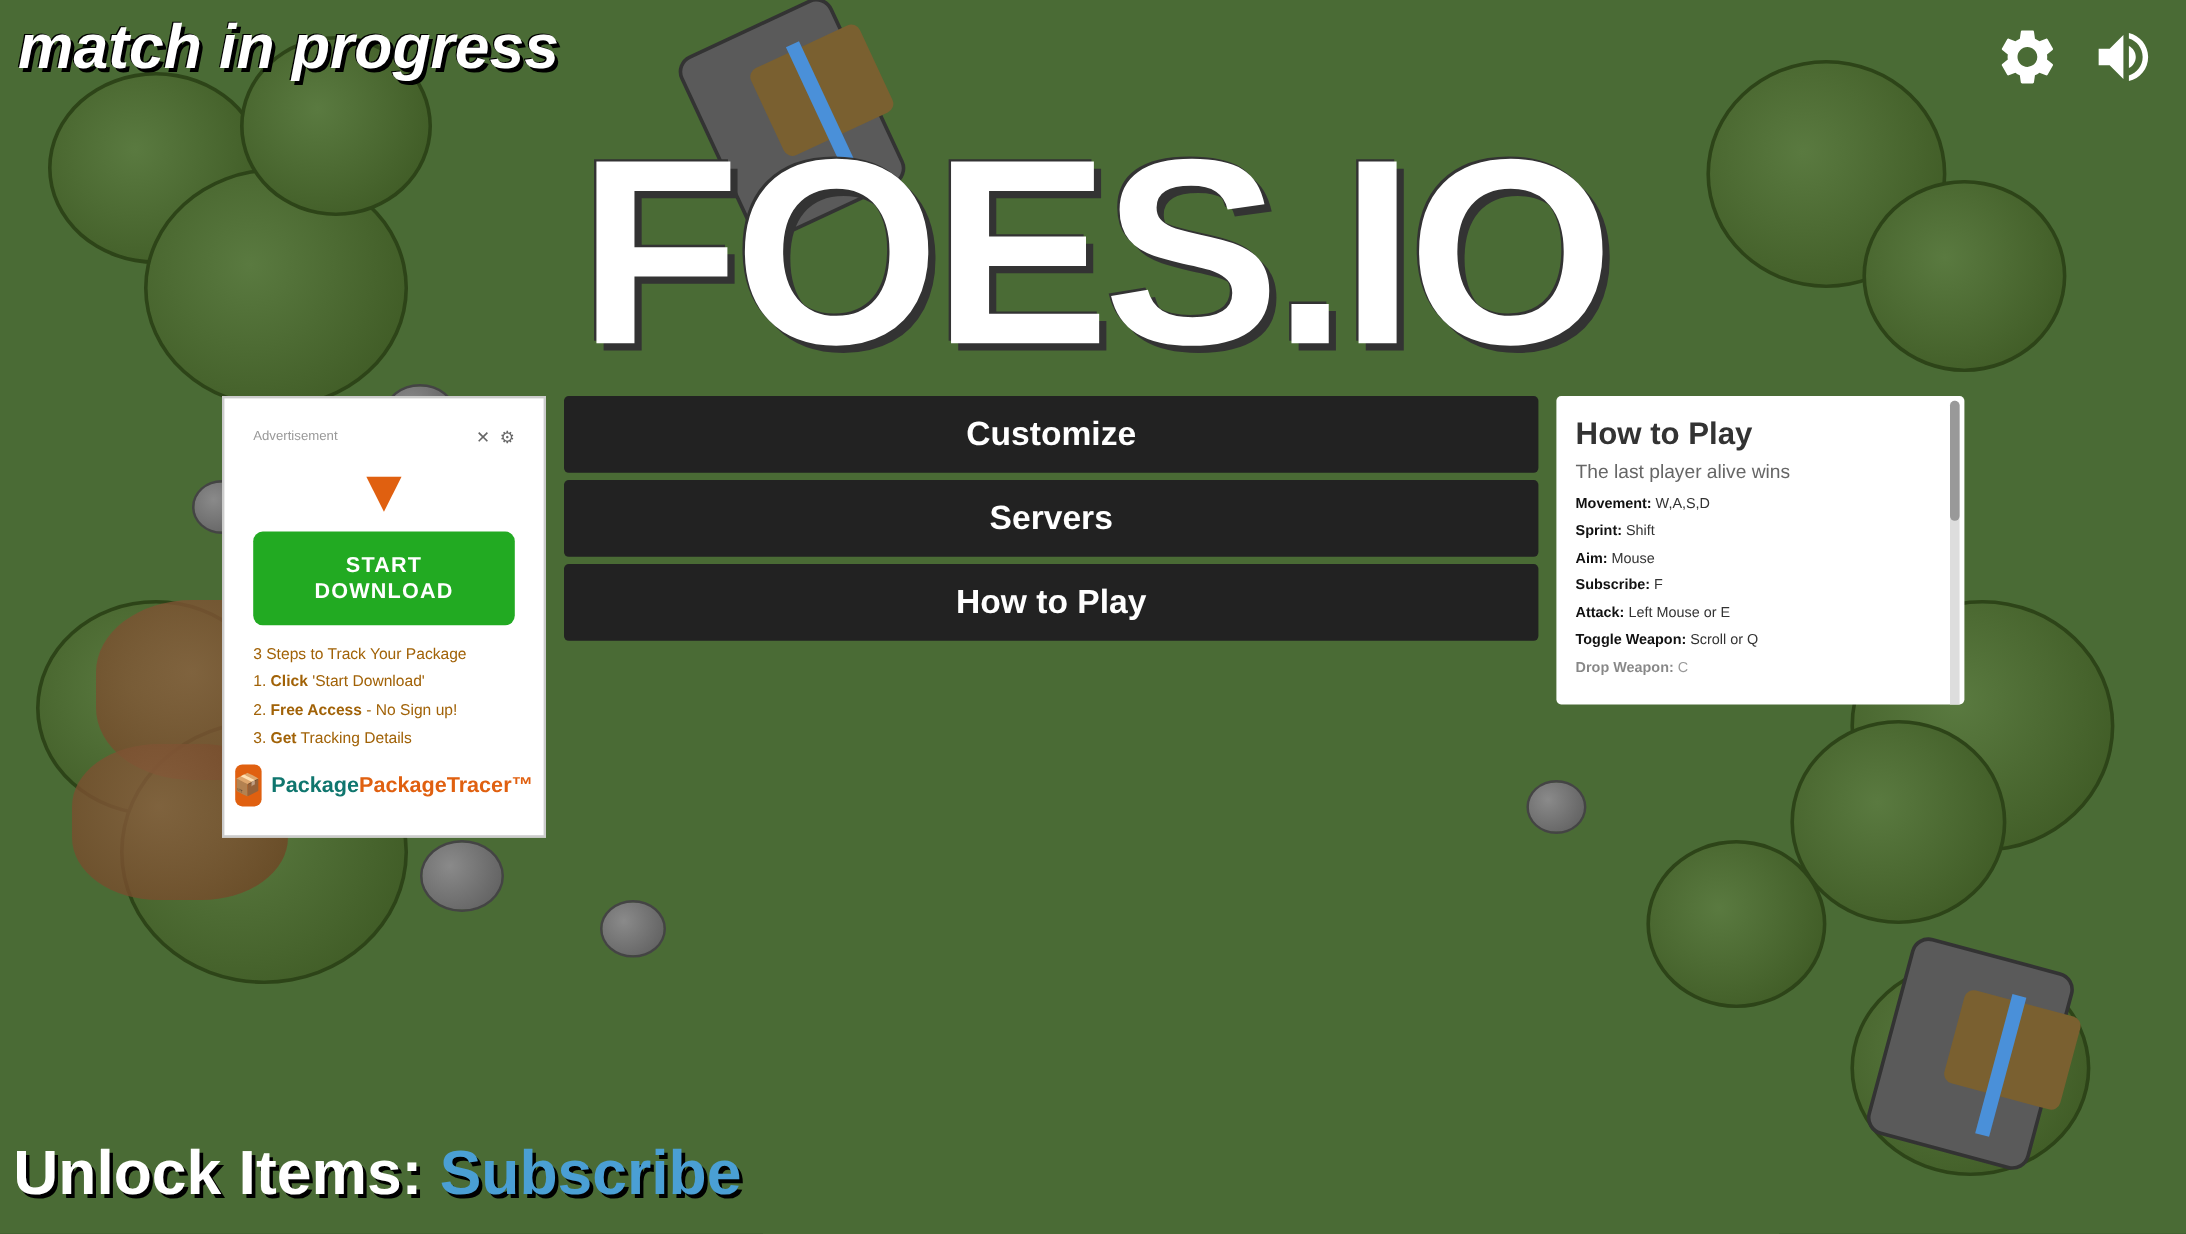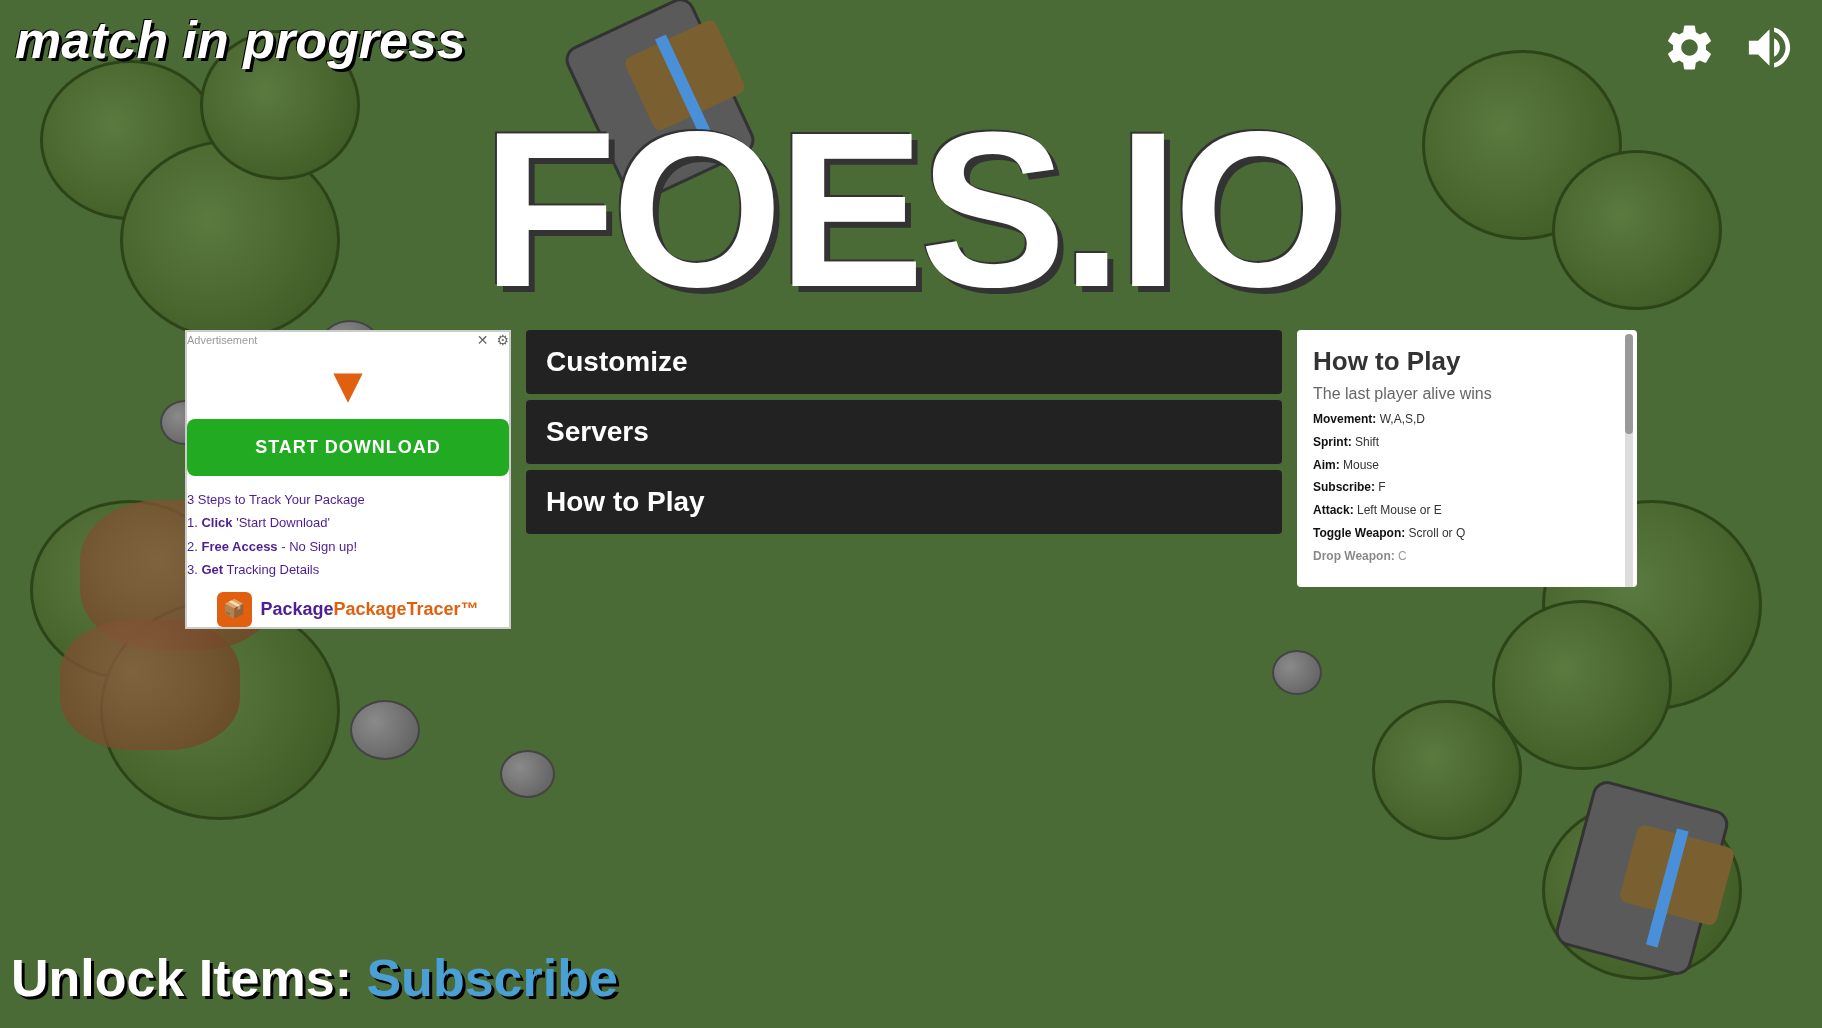--- a/index.html
+++ b/index.html
@@ -224,25 +224,25 @@
       top: 330px;
       left: 185px;
       right: 185px;
       display: flex;
       gap: 15px;
       align-items: flex-start;
     }
 
     
     .ad-panel {
-      width: 326px;
+      width: 270px;
       min-height: 280px;
       background: white;
       border: 2px solid #ccc;
-      padding: 0;
+      padding: 24px;
       flex-shrink: 0;
     }
 
     .ad-top-bar {
       display: flex;
       justify-content: space-between;
       align-items: center;
       margin-bottom: 8px;
       font-size: 11px;
       color: #999;
@@ -276,21 +276,21 @@
       width: 100%;
       text-transform: uppercase;
       letter-spacing: 1px;
       margin-bottom: 12px;
     }
 
     .ad-steps {
       font-size: 13px;
       text-align: left;
       line-height: 1.8;
-      color: #4c1d95;
+      color: #a16207;
     }
 
     .ad-steps strong { font-weight: bold; }
 
     .ad-footer {
       display: flex;
       align-items: center;
       justify-content: center;
       gap: 8px;
       margin-top: 10px;
@@ -356,21 +356,21 @@
 
     .menu-btn {
       background: #222;
       color: white;
       border: none;
       border-radius: 4px;
       font-size: 28px;
       font-weight: 900;
       padding: 16px 20px;
       cursor: pointer;
-      text-align: left;
+      text-align: center;
       width: 100%;
     }
 
     
     .howto-panel {
       width: 340px;
       background: white;
       padding: 16px;
       border-radius: 4px;
       flex-shrink: 0;
@@ -497,21 +497,21 @@
       <button class="ad-download-btn">START DOWNLOAD</button>
       <div class="ad-steps">
         <div>3 Steps to Track Your Package</div>
         <div>1. <strong>Click</strong><span> 'Start Download'</span></div>
         <div>2. <strong>Free Access</strong><span> - No Sign up!</span></div>
         <div>3. <strong>Get</strong><span> Tracking Details</span></div>
       </div>
       <div class="ad-footer">
         <div class="ad-logo-box">📦</div>
         <div class="ad-brand-text">
-          <span style="color:#4c1d95;">Package</span><span style="color:#e06010;">PackageTracer</span><span>™</span>
+          <span style="color:#0f766e;">Package</span><span style="color:#e06010;">PackageTracer</span><span>™</span>
         </div>
       </div>
     </div>
   </div>
 
   <div class="menu-panel">
     <button class="menu-btn">Customize</button>
     <button class="menu-btn">Servers</button>
     <button class="menu-btn">How to Play</button>
   </div>

